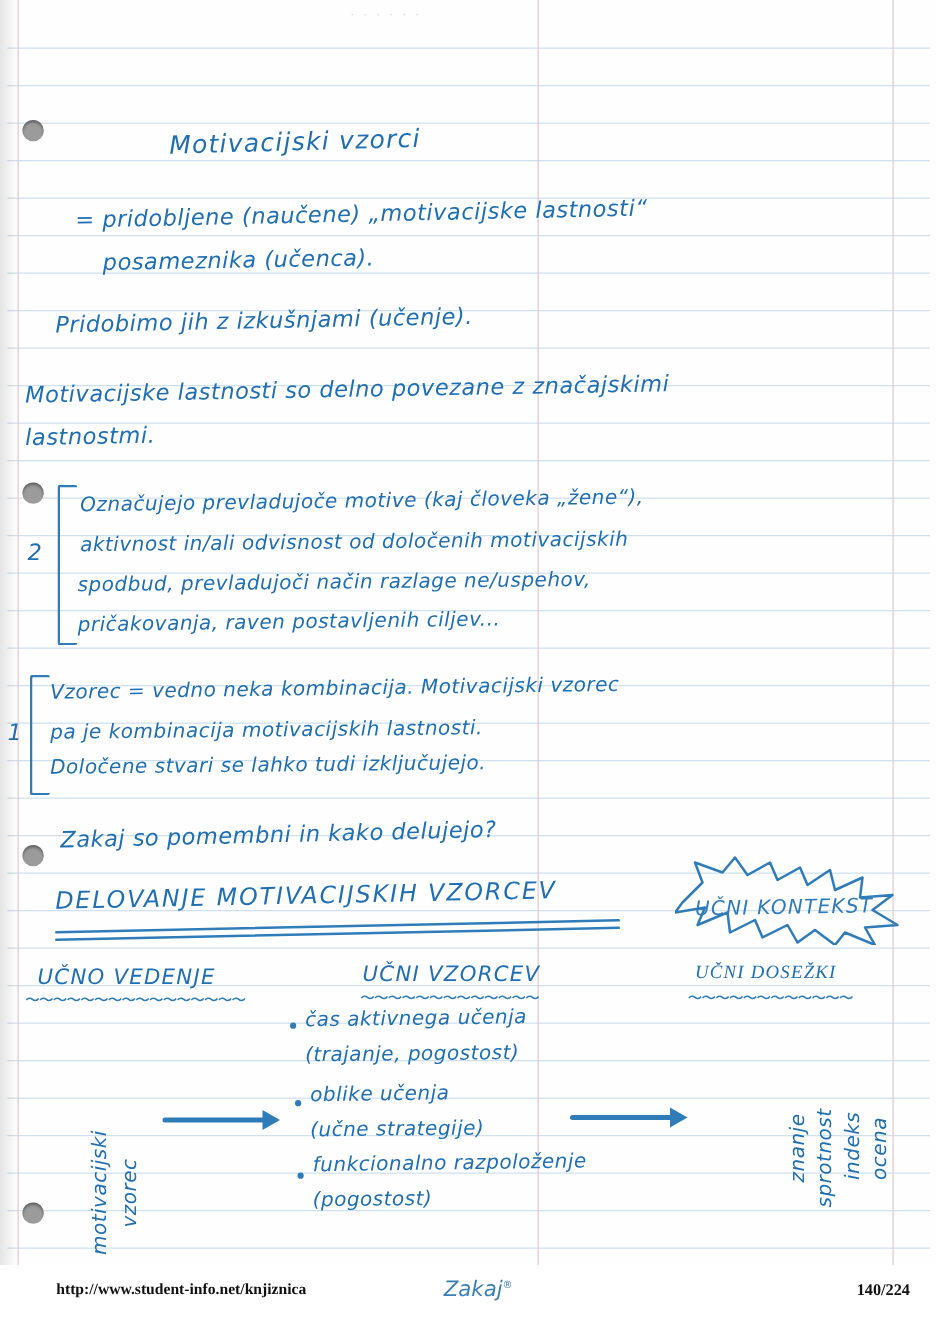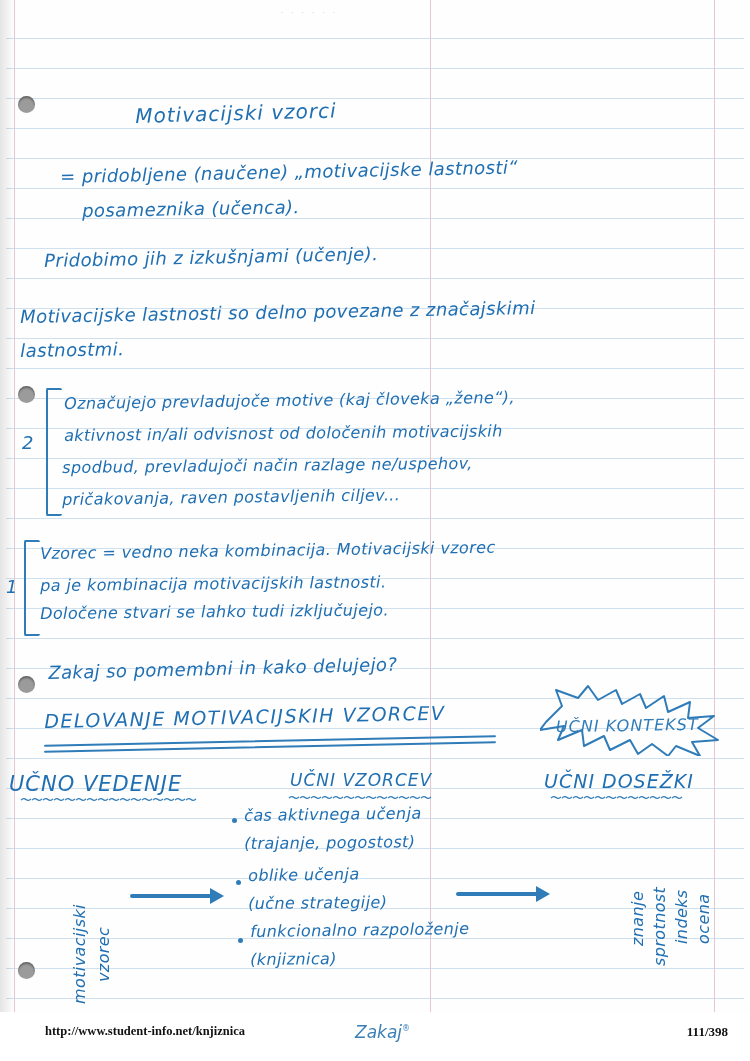--- a/index.html
+++ b/index.html
@@ -268,56 +268,56 @@
 
   <div class="hw" style="left:44px; top:710px; font-size:19px; letter-spacing:1.5px; transform: rotate(-1.2deg);">DELOVANJE MOTIVACIJSKIH VZORCEV</div>
   <div class="under" style="left:44px; top:740px; width:452px; transform: rotate(-1.2deg);"></div>
   <div class="under" style="left:44px; top:746px; width:452px; transform: rotate(-1.2deg);"></div>
 
   <svg class="burst" style="left:540px; top:684px;" width="182" height="72" viewBox="0 0 182 72">
     <polygon points="6,38 22,22 16,6 38,14 48,2 58,16 76,6 82,20 100,10 106,24 124,12 128,28 150,18 148,34 174,32 158,44 178,56 152,58 160,72 136,62 128,72 112,60 98,70 90,56 70,66 64,52 44,62 42,46 18,56 24,42 0,46" fill="none" stroke="#2f7cb8" stroke-width="2" stroke-linejoin="round"></polygon>
   </svg>
   <div class="burst-label" style="left:556px; top:716px; transform: rotate(-1deg);">UČNI KONTEKST</div>
 
-  <div class="hw" style="left:9px; top:772px; font-size:21px; letter-spacing:1px;">UČNO VEDENJE</div>
+  <div class="hw" style="left:30px; top:772px; font-size:17px; letter-spacing:1px;">UČNO VEDENJE</div>
   <div class="wavy" style="left:20px; top:796px; width:190px;">〜〜〜〜〜〜〜〜〜〜〜〜〜〜〜〜</div>
 
   <div class="hw" style="left:290px; top:770px; font-size:17px; letter-spacing:1px;">UČNI VZORCEV</div>
   <div class="wavy" style="left:288px; top:794px; width:158px;">〜〜〜〜〜〜〜〜〜〜〜〜〜</div>
 
-  <div class="hw" style="left:544px; top:770px; font-size:19px; letter-spacing:1px;">UČNI DOSEŽKI</div>
+  <div class="hw" style="left:556px; top:770px; font-size:15px; letter-spacing:1px;font-family:Liberation Serif, serif;">UČNI DOSEŽKI</div>
   <div class="wavy" style="left:550px; top:794px; width:150px;">〜〜〜〜〜〜〜〜〜〜〜〜</div>
 
   <div class="bullet-dot" style="left:232px; top:818px;"></div>
   <div class="hw sm" style="left:244px; top:806px; transform: rotate(-0.8deg);">čas aktivnega učenja</div>
   <div class="hw sm" style="left:244px; top:834px; transform: rotate(-0.6deg);">(trajanje, pogostost)</div>
 
   <div class="bullet-dot" style="left:236px; top:880px;"></div>
   <div class="hw sm" style="left:248px; top:866px; transform: rotate(-0.8deg);">oblike učenja</div>
   <div class="hw sm" style="left:248px; top:894px; transform: rotate(-0.6deg);">(učne strategije)</div>
 
   <div class="bullet-dot" style="left:238px; top:938px;"></div>
   <div class="hw sm" style="left:250px; top:922px; transform: rotate(-0.8deg);">funkcionalno razpoloženje</div>
-  <div class="hw sm" style="left:250px; top:950px; transform: rotate(-0.6deg);">(knjiznica)</div>
+  <div class="hw sm" style="left:250px; top:950px; transform: rotate(-0.6deg);">(pogostost)</div>
 
   <div class="arrow-line" style="left:130px; top:894px; width:82px;"></div>
   <div class="arrow-head" style="left:210px; top:888px;"></div>
 
   <div class="arrow-line" style="left:456px; top:892px; width:82px;"></div>
   <div class="arrow-head" style="left:536px; top:886px;"></div>
 
   <div class="hw sm rot-left" style="left:70px; top:1004px;">motivacijski</div>
   <div class="hw sm rot-left" style="left:94px; top:982px;">vzorec</div>
 
   <div class="hw sm rot-left" style="left:694px; top:944px;">ocena</div>
   <div class="hw sm rot-left" style="left:672px; top:944px;">indeks</div>
   <div class="hw sm rot-left" style="left:650px; top:966px;">sprotnost</div>
   <div class="hw sm rot-left" style="left:628px; top:946px;">znanje</div>
 
   <div class="footer">
     <div class="footer-url">http://www.student-info.net/knjiznica</div>
     <div class="footer-logo">
       <span>Zakaj</span><sup>®</sup>
     </div>
-    <div class="footer-page">111/398</div>
+    <div class="footer-page">140/224</div>
   </div>
 
 </div>
 
 </body></html>

